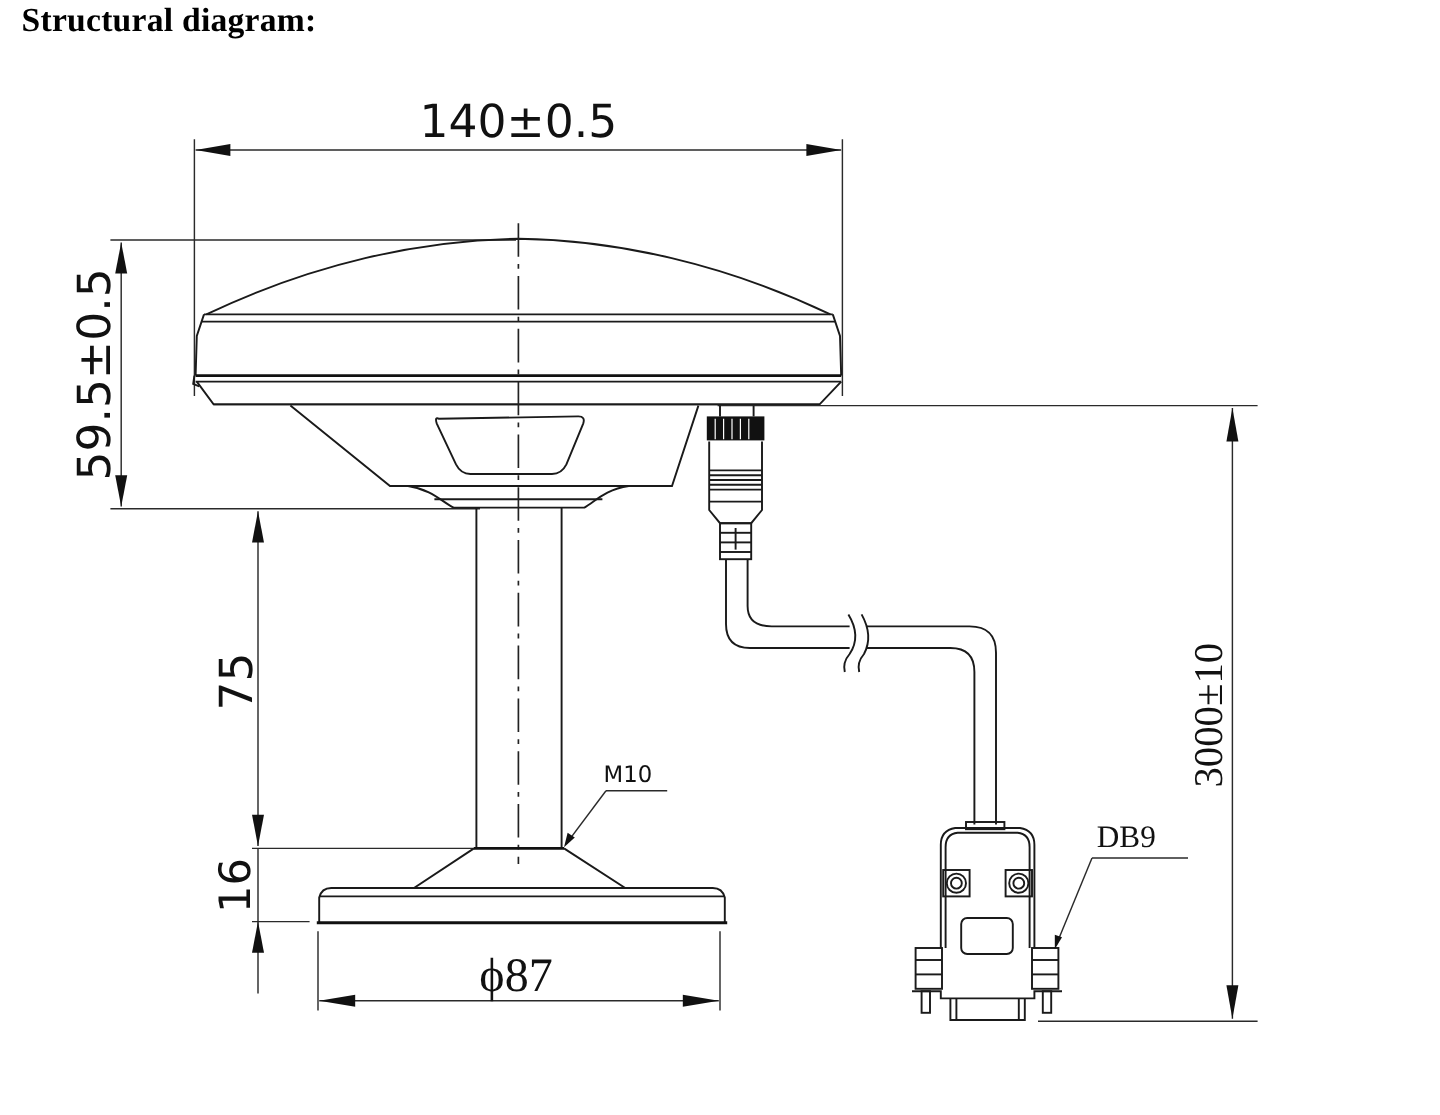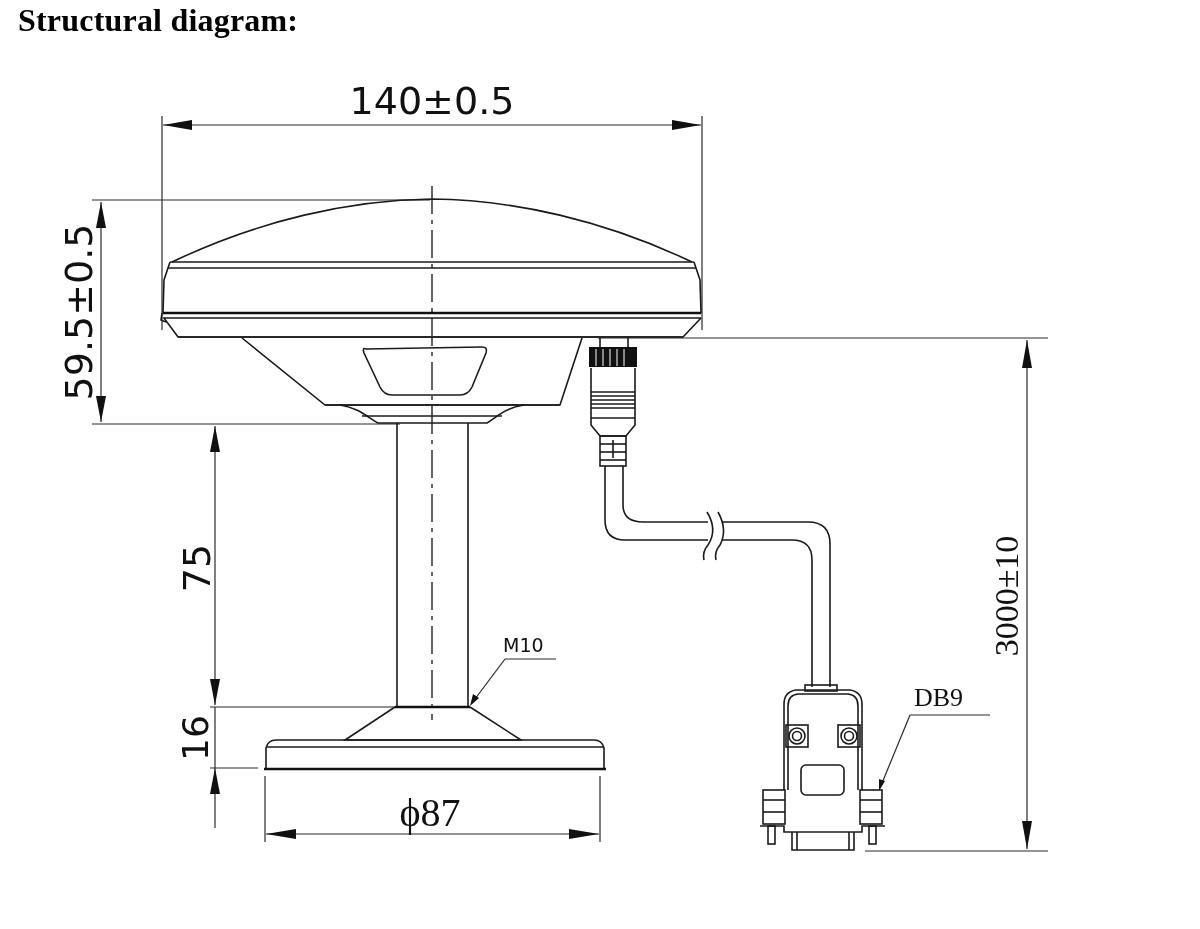--- a/index.html
+++ b/index.html
@@ -1,20 +1,20 @@
 <!DOCTYPE html>
 <html><head>
 <meta charset="utf-8">
 <style>
   html, body { margin: 0; padding: 0; background: #ffffff; }
   body { width: 1200px; height: 929px; position: relative; overflow: hidden; }
   .title {
     position: absolute; left: 18px; top: 2px;
     font-family: "Liberation Serif", "DejaVu Serif", serif;
-    font-weight: bold; font-size: 32px; color: #000; letter-spacing: 0.2px;
+    font-weight: bold; font-size: 28px; color: #000; letter-spacing: 0.2px;
   }
   svg { position: absolute; left: 0; top: 0; }
   .ln { stroke: #1a1a1a; stroke-width: 1.6; fill: none; }
   .thin { stroke: #2a2a2a; stroke-width: 1.2; fill: none; }
   .thick { stroke: #111; stroke-width: 2.4; fill: none; }
   .center { stroke: #222; stroke-width: 1.4; fill: none; stroke-dasharray: 28 6 4 6; }
   .dimtxt { font-family: "DejaVu Sans", sans-serif; fill: #111; }
   .dimserif { font-family: "Liberation Serif", serif; fill: #111; }
   .arrow { fill: #111; }
 </style>

